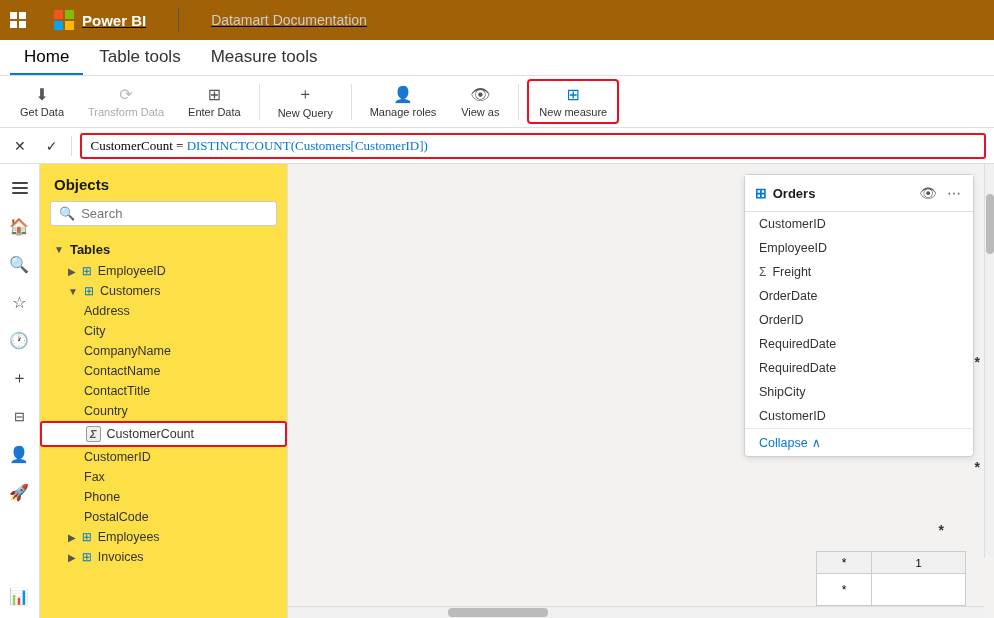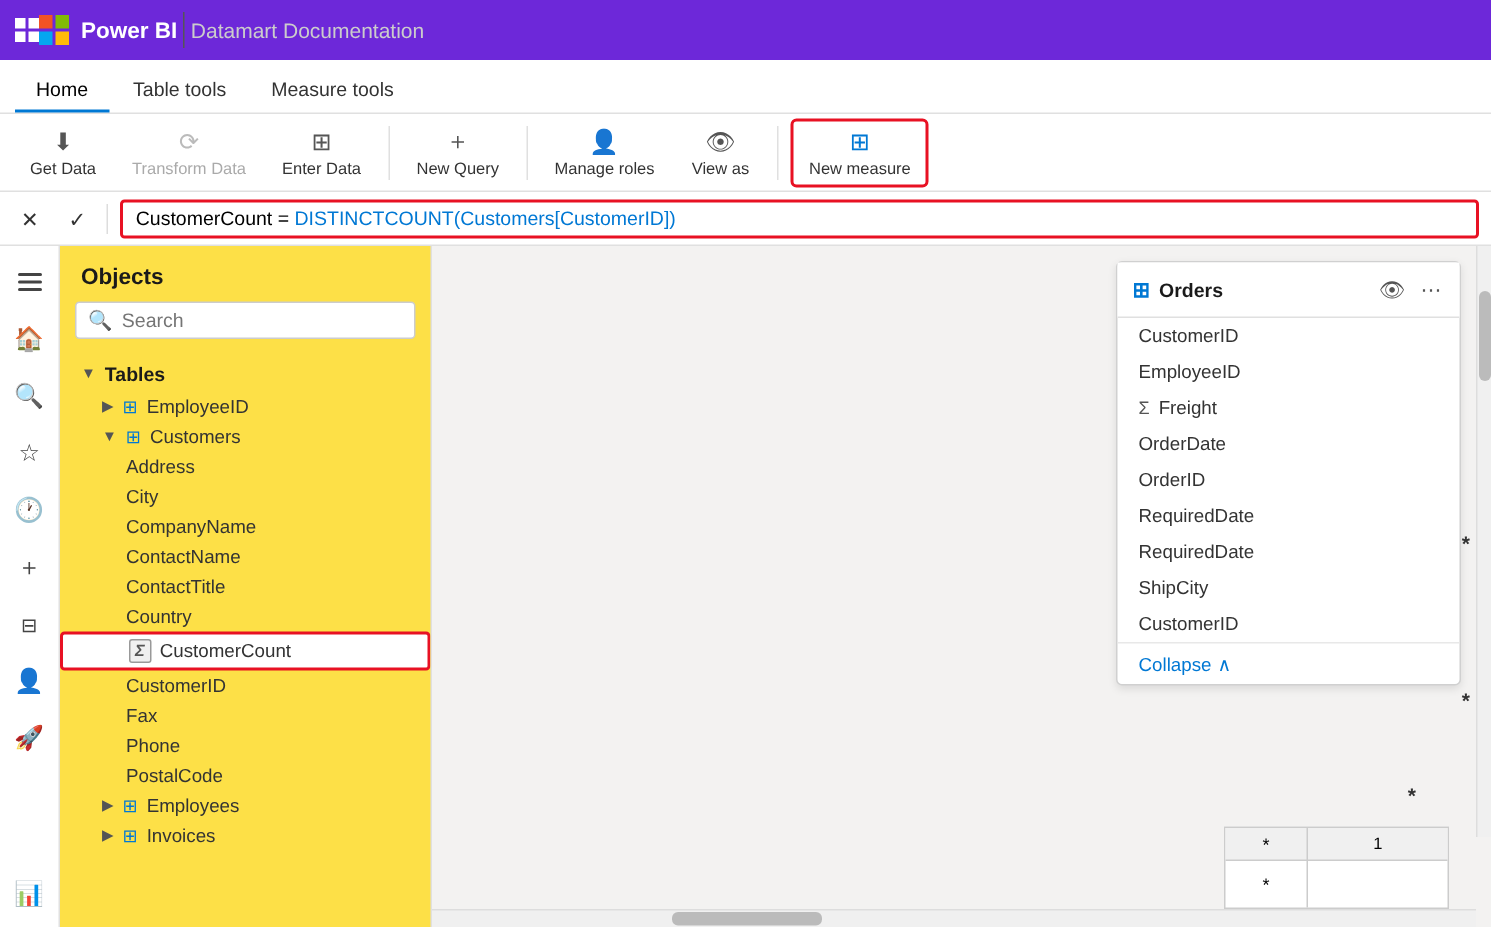--- a/index.html
+++ b/index.html
@@ -1,46 +1,47 @@
 <!DOCTYPE html>
 <html><head>
   <meta charset="utf-8">
   <style>
     * { box-sizing: border-box; margin: 0; padding: 0; }
     body { font-family: 'Segoe UI', sans-serif; font-size: 13px; background: #f3f2f1; overflow: hidden; width: 994px; height: 618px; }
 
     
     .top-bar {
-      background: #6d28d9;
+      background: #a16207;
       height: 40px;
       display: flex;
       align-items: center;
       padding: 0 10px;
-      gap: 0;
+      gap: 28px;
+      text-decoration: underline;
     }
     .top-bar-logo { display: flex; align-items: center; gap: 8px; }
     .top-bar-divider { width: 1px; height: 24px; background: #555; margin: 0 4px; }
     .top-bar-title { color: #fff; font-size: 15px; font-weight: 600; }
     .top-bar-doc { color: #ccc; font-size: 14px; }
     .grid-icon { display: grid; grid-template-columns: 1fr 1fr; gap: 2px; width: 16px; height: 16px; }
     .grid-icon span { background: #fff; display: block; }
 
     
     .ribbon-tabs {
       background: #fff;
       border-bottom: 1px solid #e0e0e0;
       display: flex;
       align-items: flex-end;
       padding: 0 10px;
       height: 36px;
     }
     .ribbon-tab {
       padding: 6px 14px;
       cursor: pointer;
-      font-size: 13px;
+      font-size: 17px;
       color: #333;
       border-bottom: 2px solid transparent;
       margin-right: 2px;
     }
     .ribbon-tab.active {
       color: #000;
       border-bottom: 2px solid #0078d4;
       font-weight: 500;
     }
 
@@ -94,21 +95,21 @@
     .formula-input {
       flex: 1;
       border: 2px solid #e81123;
       border-radius: 3px;
       padding: 3px 8px;
       font-size: 13px;
       font-family: 'Consolas', monospace;
       outline: none;
       background: #fff;
     }
-    .formula-text { font-family: Liberation Sans, sans-serif; font-size: 13px; }
+    .formula-text { font-family: Liberation Serif, serif; font-size: 13px; }
     .formula-blue { color: #0078d4; }
     .formula-black { color: #000; }
 
     
     .main-area {
       display: flex;
       height: calc(618px - 40px - 36px - 52px - 36px);
     }
 
     

